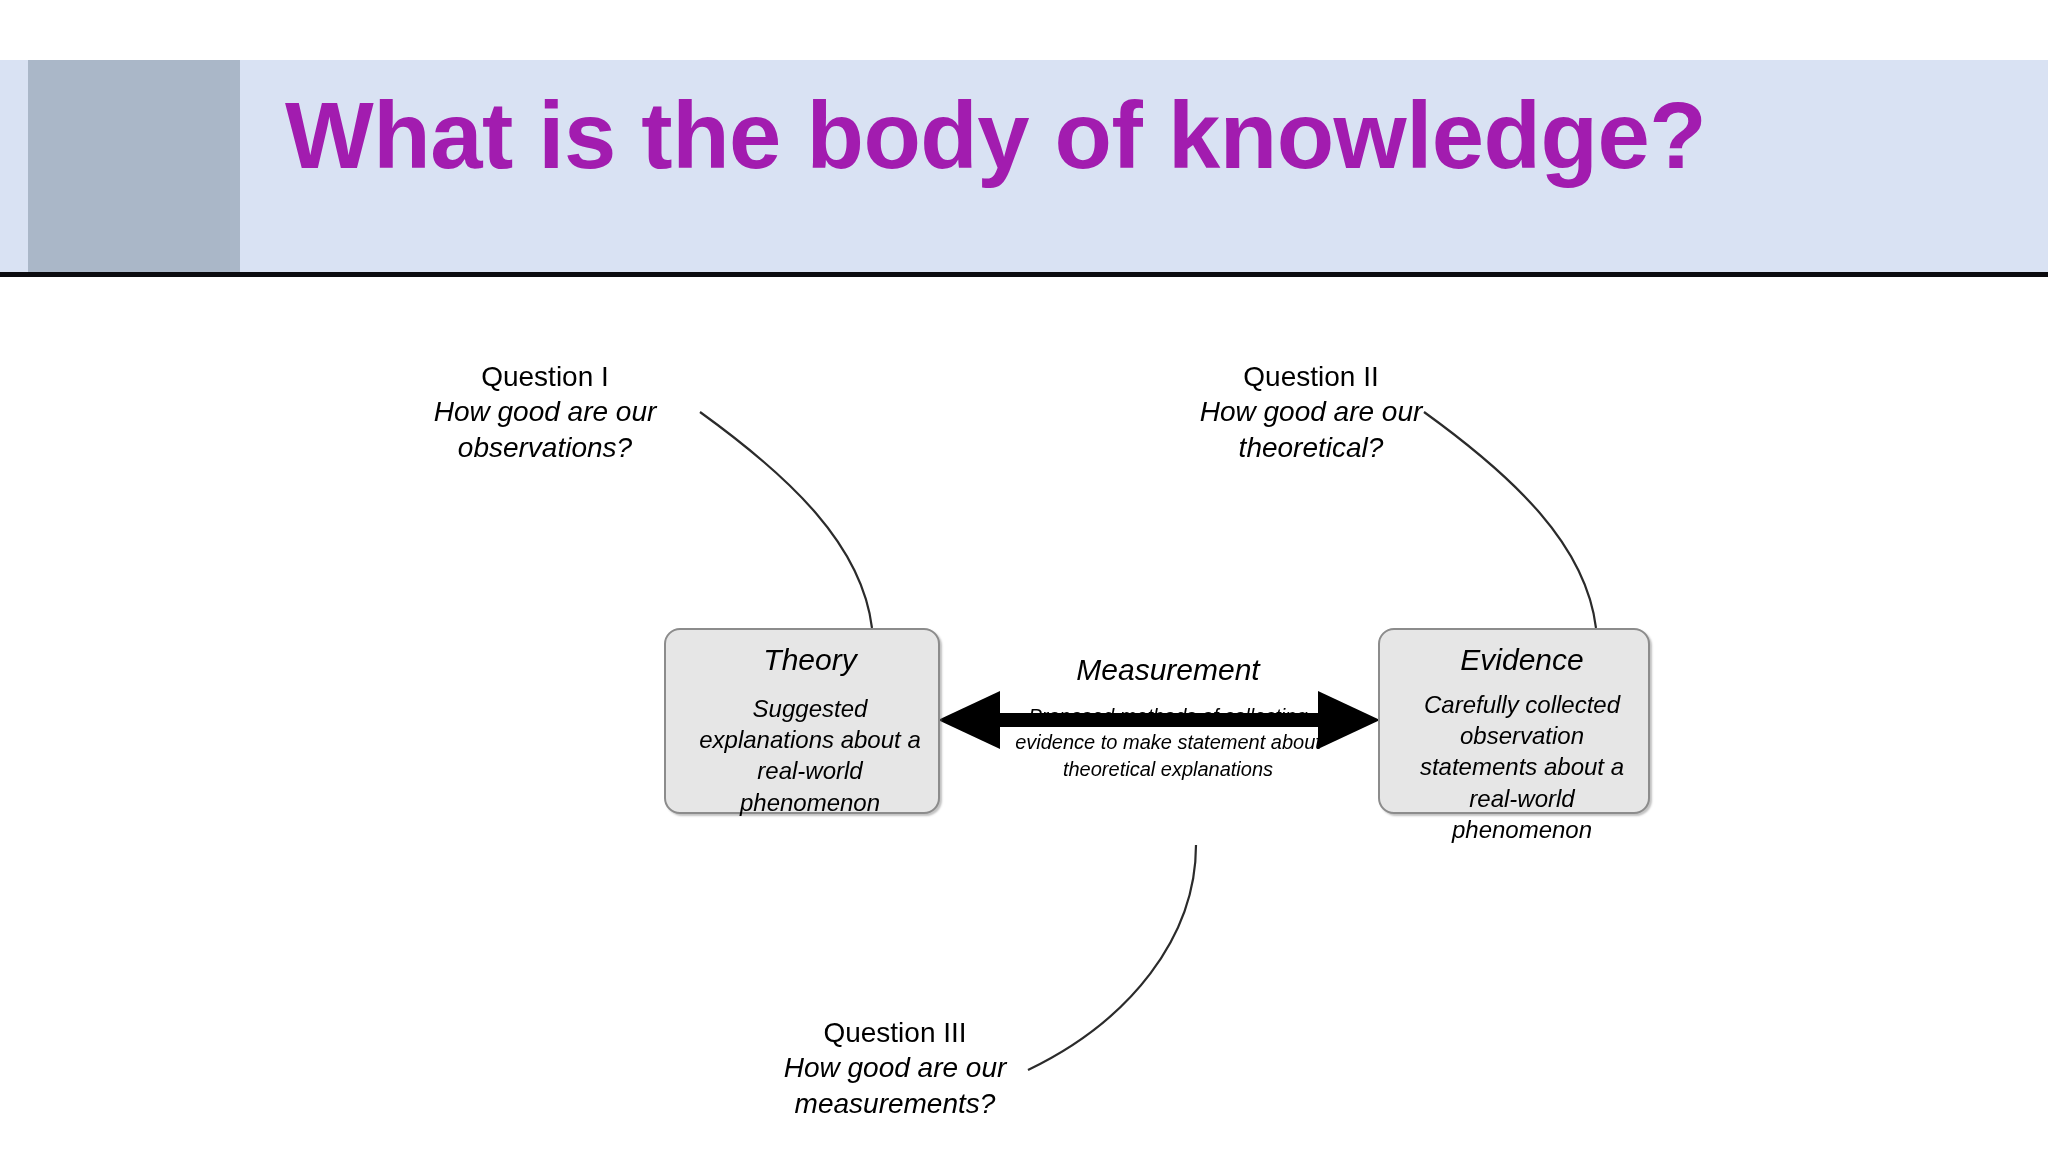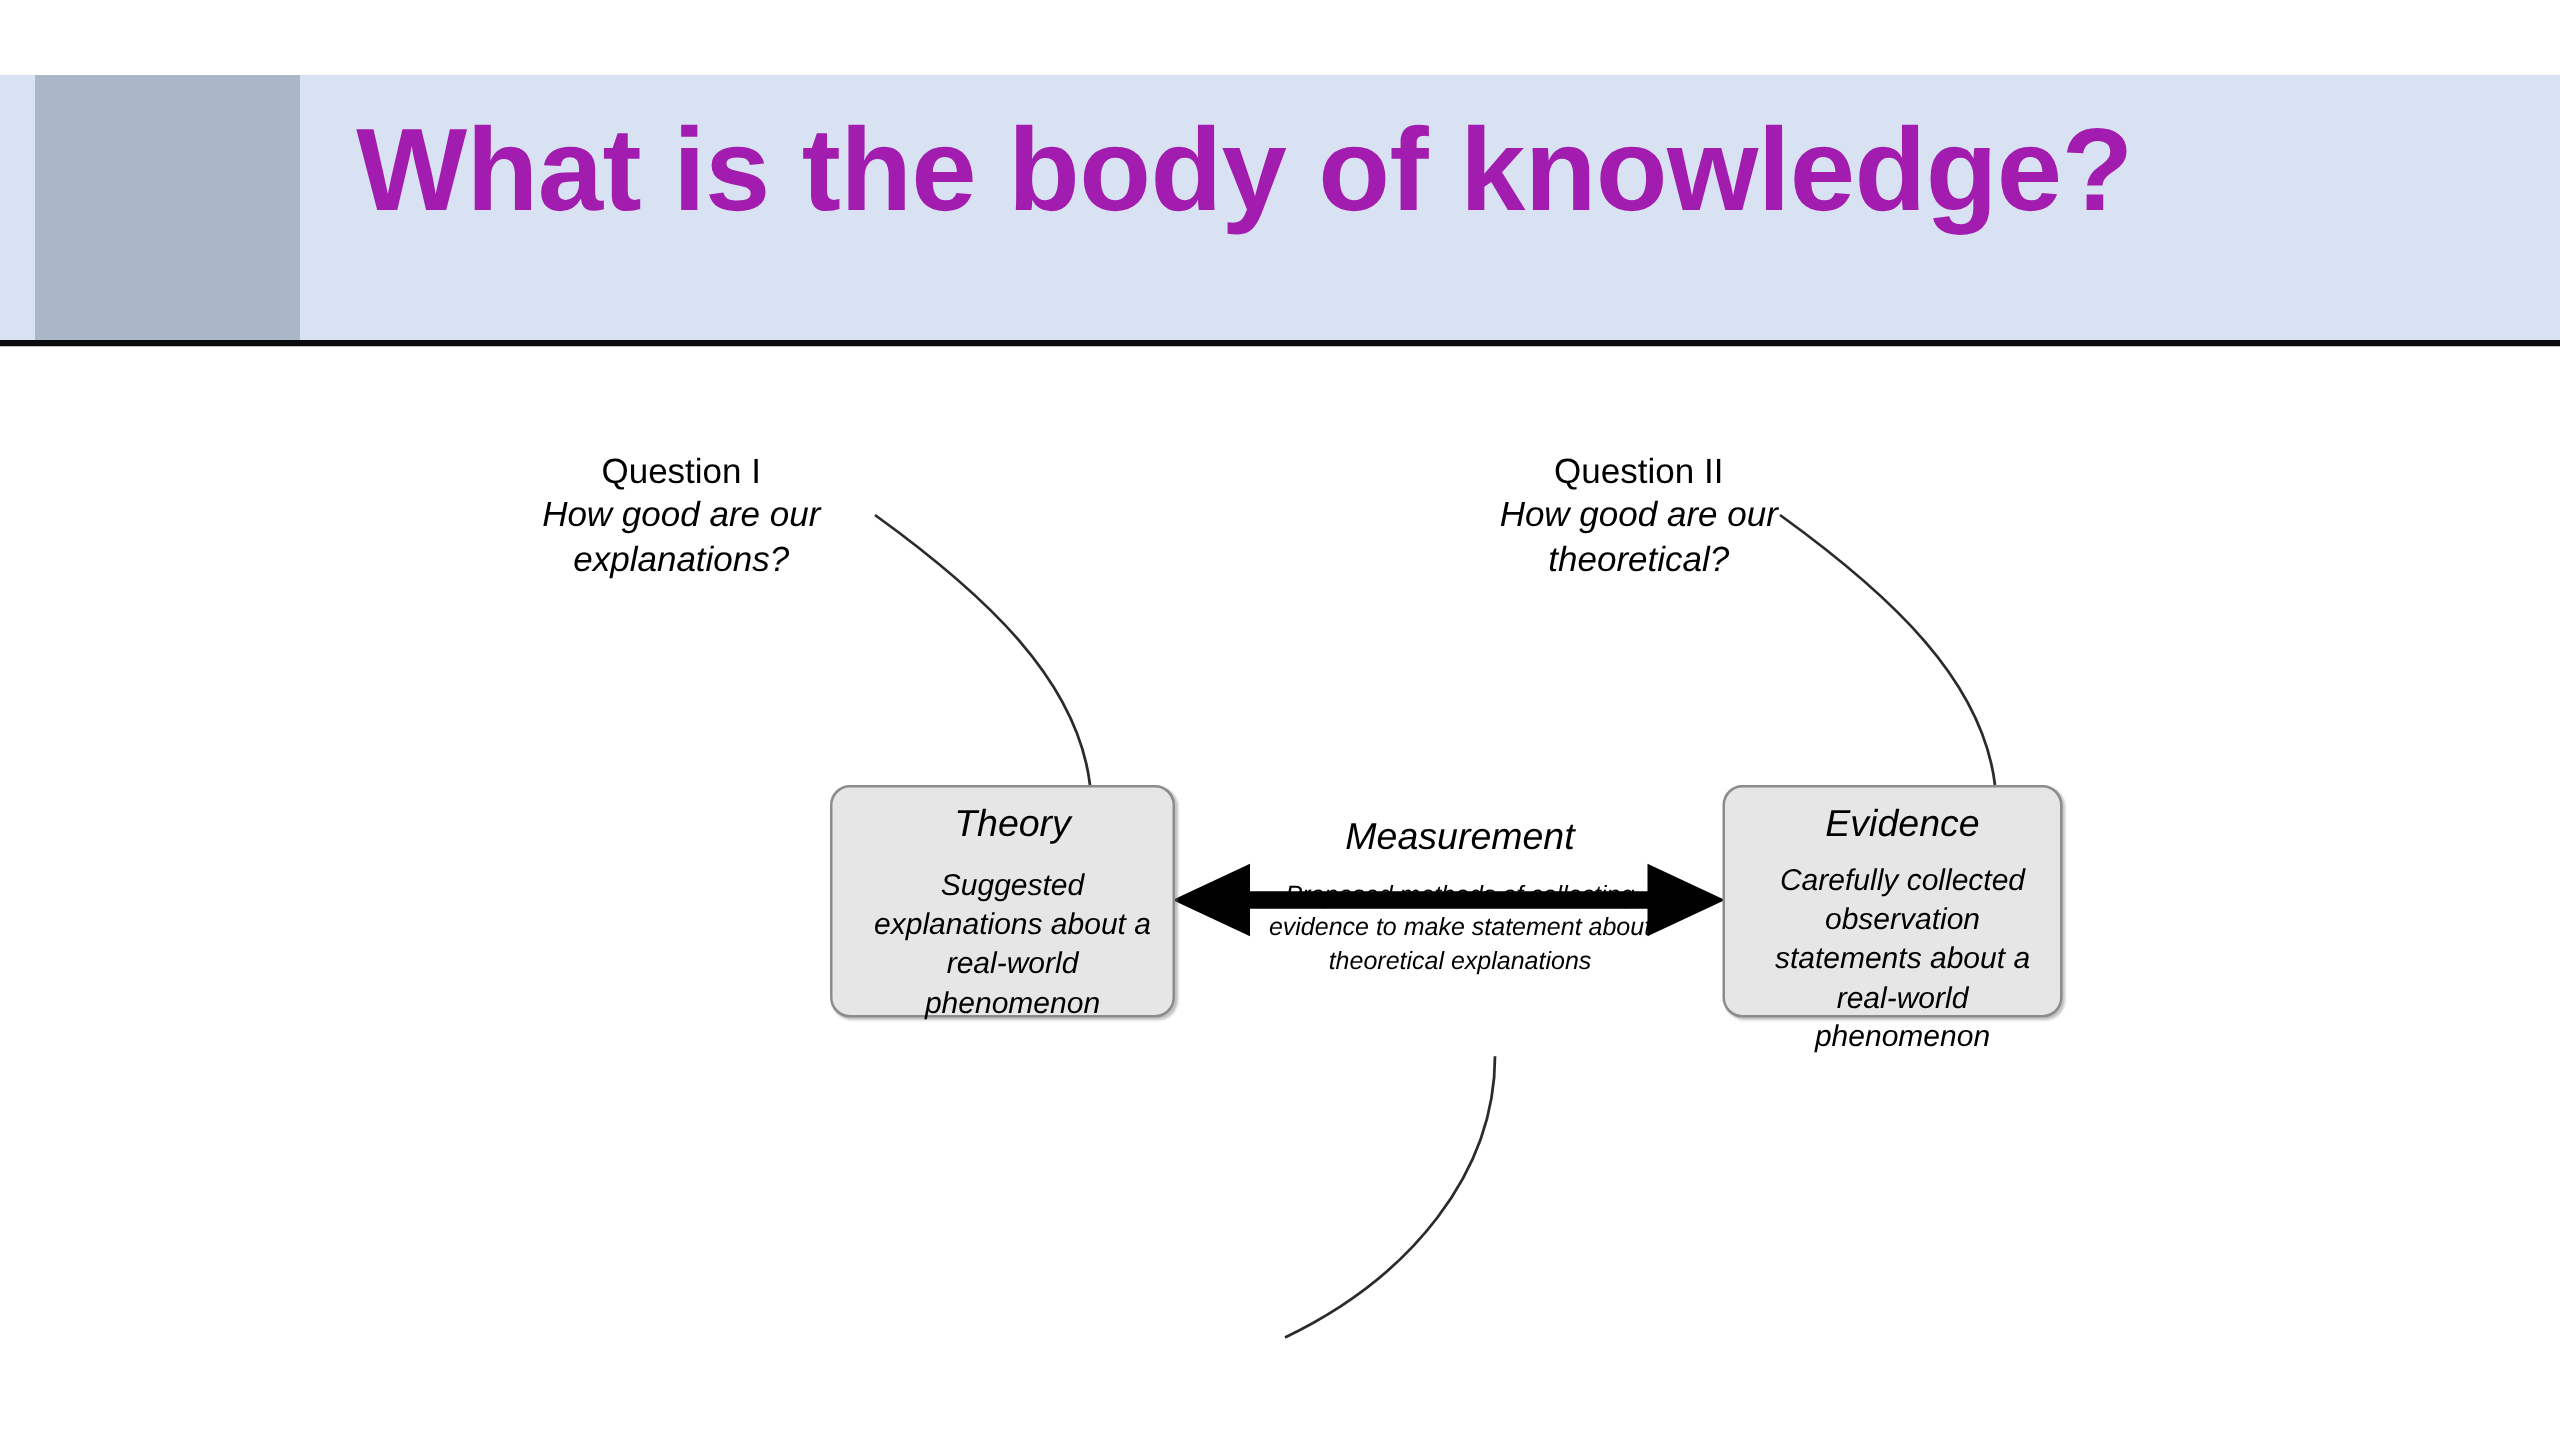--- a/index.html
+++ b/index.html
@@ -202,22 +202,26 @@
   <div class="concept-box" id="evidence-box">
     <div class="box-title">Evidence</div>
     <div class="box-body">Carefully collected observation statements about a real-world phenomenon</div>
   </div>
 
   <div id="measurement-title">Measurement</div>
   <div id="measurement-body">Proposed methods of collecting evidence to make statement about theoretical explanations</div>
 
   <div class="question-annotation" id="question-1">
     <div class="question-label">Question I</div>
-    <div class="question-text">How good are our explanations?</div>
+    <div class="question-text">How good are our observations?</div>
   </div>
 
   <div class="question-annotation" id="question-2">
     <div class="question-label">Question II</div>
     <div class="question-text">How good are our theoretical?</div>
   </div>
 
+  <div class="question-annotation" id="question-3">
+    <div class="question-label">Question III</div>
+    <div class="question-text">How good are our measurements?</div>
+  </div>
 
 </div>
 
 </body></html>

